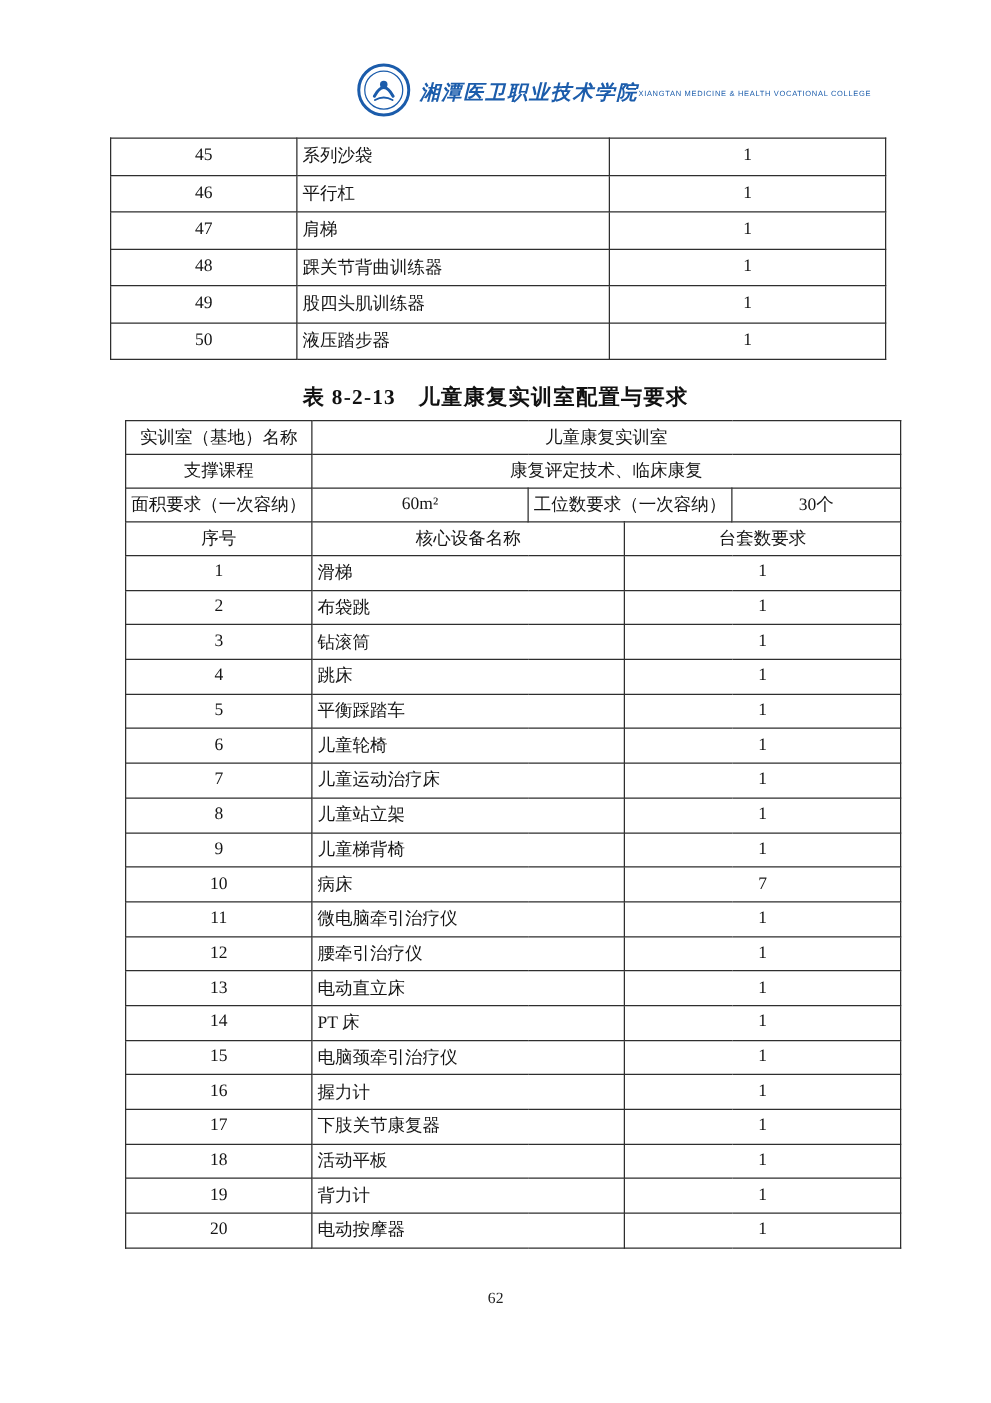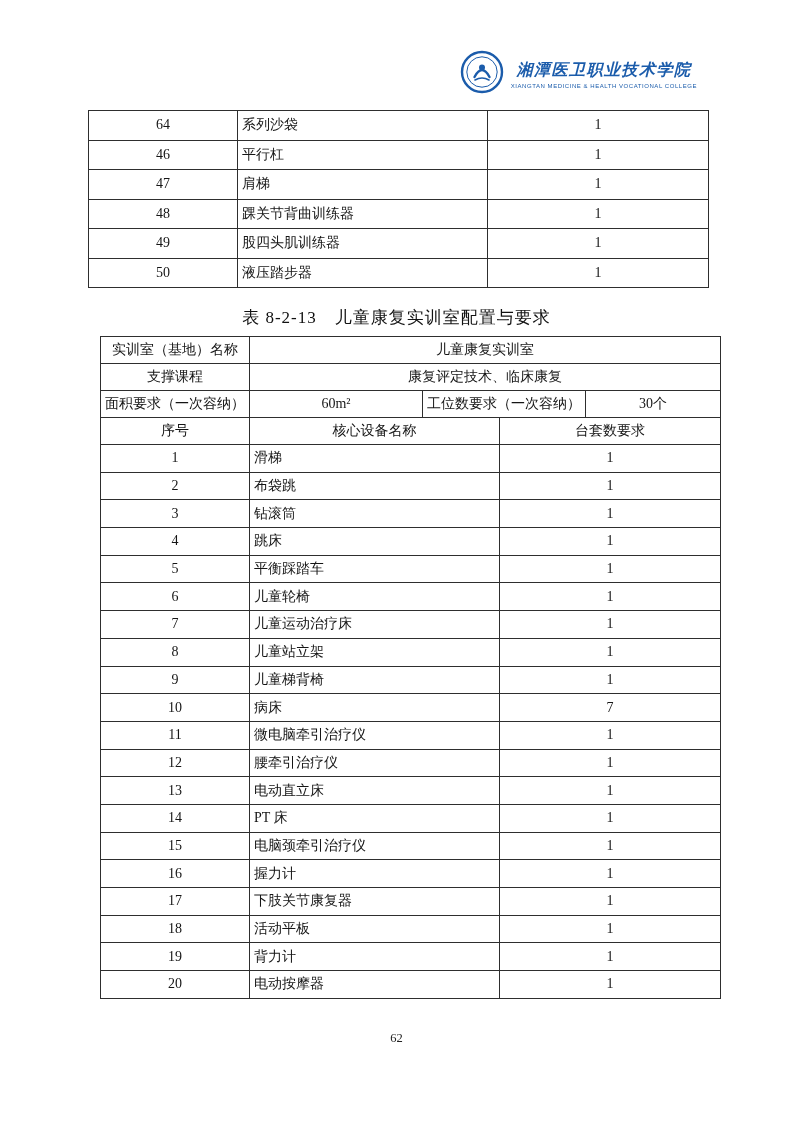--- a/index.html
+++ b/index.html
@@ -20,21 +20,21 @@
   
   .logo-block {
     position: absolute;
     top: 50px;
     right: 96px;
     display: flex;
     align-items: center;
     gap: 7px;
   }
   .logo-emblem { flex: 0 0 auto; }
-  .logo-text { display: flex; flex-direction: column; align-items: center; }
+  .logo-text { display: flex; flex-direction: row; align-items: center; }
   .logo-cn {
     font-size: 16px;
     font-weight: bold;
     font-style: italic;
     color: #1b5cab;
     letter-spacing: 1.5px;
     white-space: nowrap;
   }
   .logo-en {
     font-size: 6px;
@@ -61,21 +61,21 @@
   .top-table { position: absolute; left: 88px; top: 110px; width: 620px; }
   .top-table td { height: 29.5px; }
 
   .tbl-title {
     position: absolute;
     top: 306px;
     left: 0;
     width: 100%;
     text-align: center;
     font-size: 17px;
-    font-weight: 400;
+    font-weight: 700;
     letter-spacing: 1px;
     color: #111;
   }
 
   .main-table { position: absolute; left: 100px; top: 336px; width: 620px; }
   .main-table td { height: 27px; }
   .main-table tbody.equip td { height: 27.7px; }
 
   .c-no, .c-qty, .cell-center { text-align: center; }
   .c-name { text-align: left; padding-left: 11px; margin-left: 24px; }
@@ -113,21 +113,21 @@
 
   <table class="tbl top-table">
     <colgroup>
       <col style="width:149px">
       <col style="width:250px">
       <col style="width:221px">
     </colgroup>
     <tbody>
 
         <tr>
-          <td class="c-no">64</td>
+          <td class="c-no">45</td>
           <td class="c-name">系列沙袋</td>
           <td class="c-qty">1</td>
         </tr>
 
         <tr>
           <td class="c-no">46</td>
           <td class="c-name">平行杠</td>
           <td class="c-qty">1</td>
         </tr>
 

